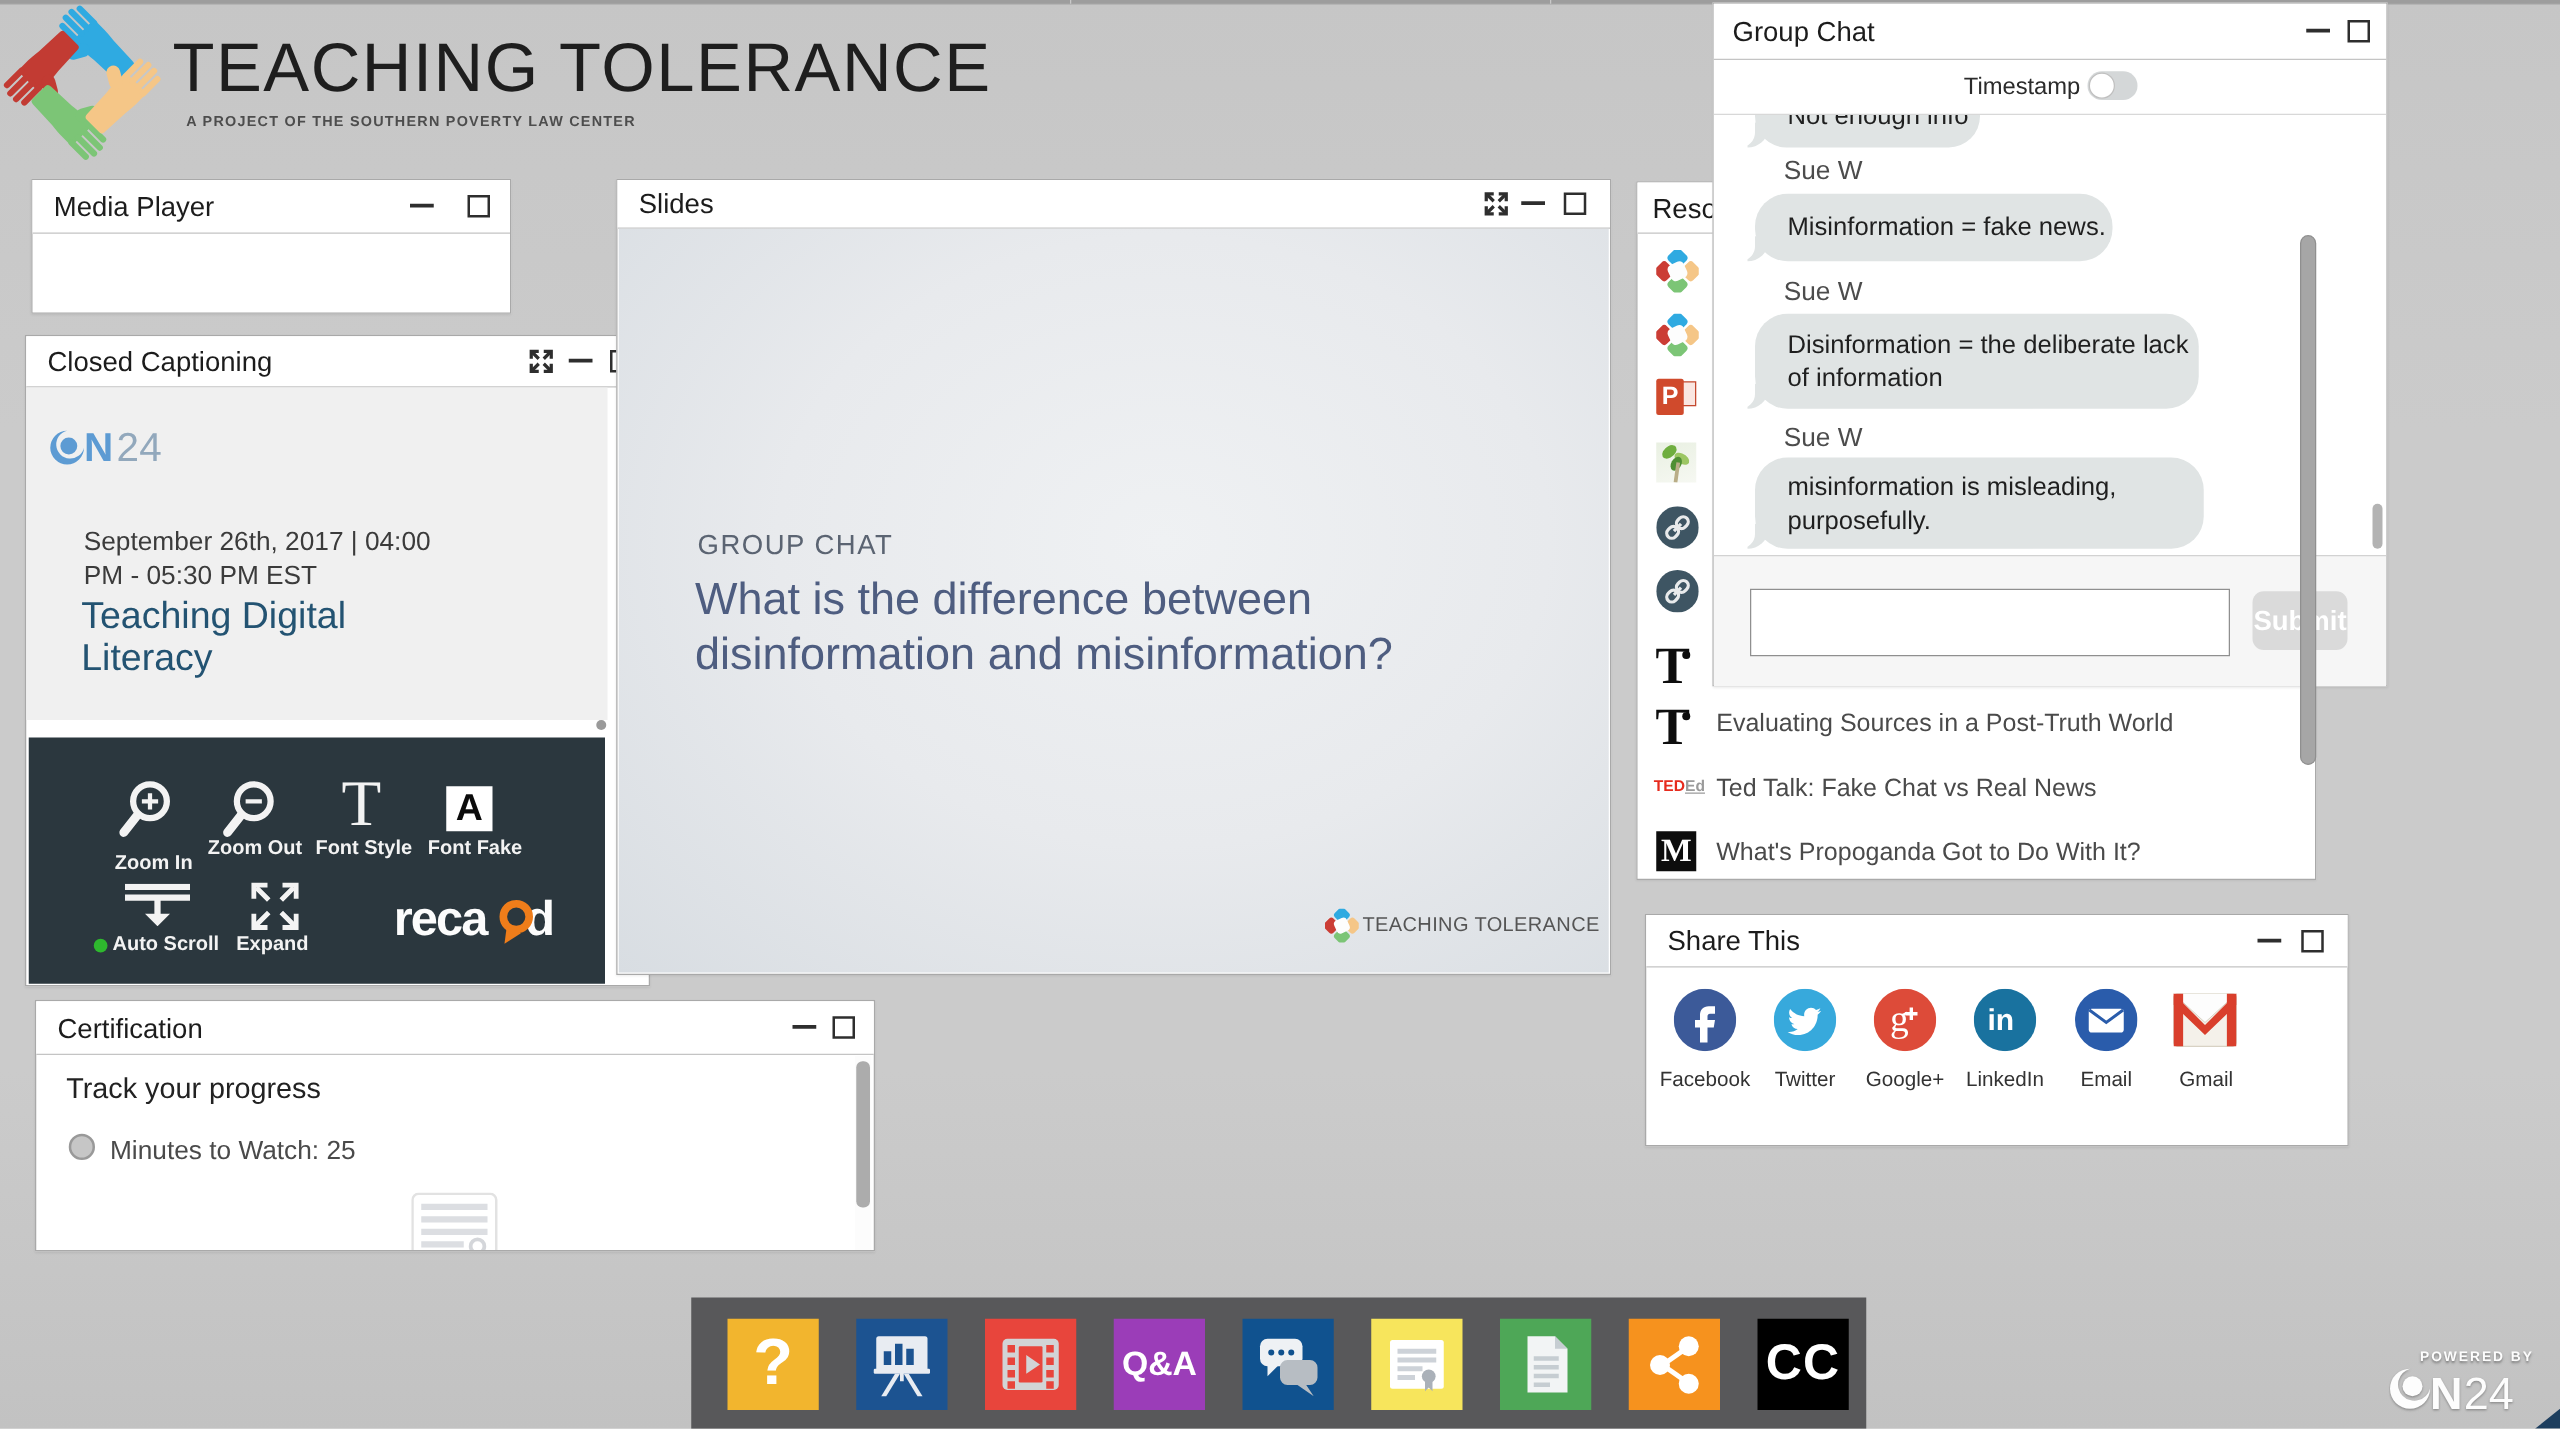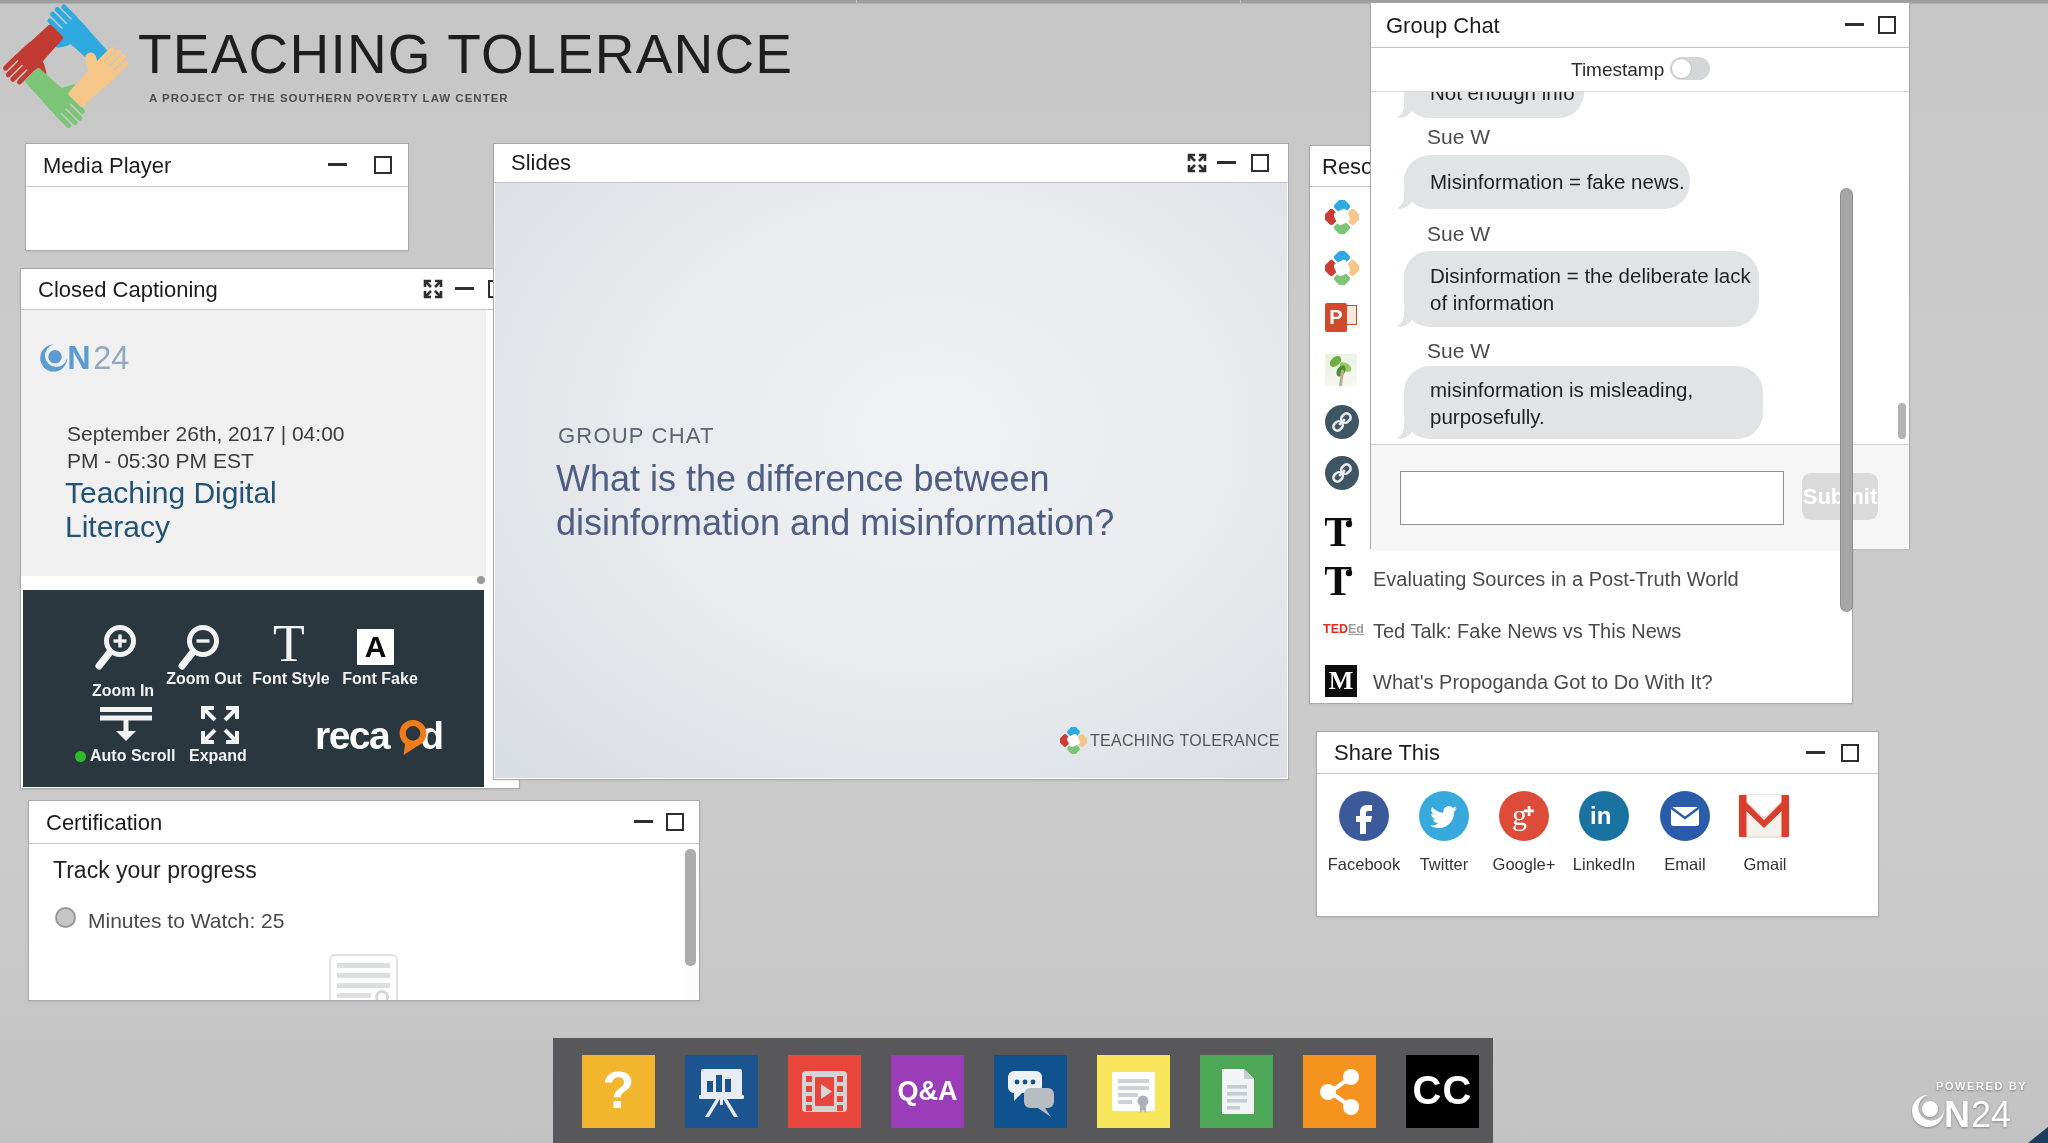--- a/index.html
+++ b/index.html
@@ -209,21 +209,21 @@
     </svg>
   <svg style="position:absolute;left:15px;top:370px;" width="28" height="36" viewBox="0 0 28 36">
       <use href="#nytT"></use>
     </svg>
   <svg style="position:absolute;left:15px;top:419px;" width="28" height="36" viewBox="0 0 28 36">
       <use href="#nytT"></use>
     </svg>
   <div style="position:absolute;left:13px;top:476px;font-size:12.5px;font-weight:bold;letter-spacing:0;"><span style="color:#e62b1e;">TED</span><span style="color:#9b9b9b;text-decoration:underline;">Ed</span></div>
   <div style="position:absolute;left:15px;top:519px;width:32px;height:32px;background:#0d0d0d;color:#fff;text-align:center;font-family:'Liberation Serif',serif;font-weight:bold;font-size:26px;line-height:32px;">M</div>
   <div style="position:absolute;left:63px;top:422px;font-size:20px;color:#4a4a4a;white-space:nowrap;">Evaluating Sources in a Post-Truth World</div>
-  <div style="position:absolute;left:63px;top:474px;font-size:20px;color:#4a4a4a;white-space:nowrap;">Ted Talk: Fake News vs This News</div>
+  <div style="position:absolute;left:63px;top:474px;font-size:20px;color:#4a4a4a;white-space:nowrap;">Ted Talk: Fake Chat vs Real News</div>
   <div style="position:absolute;left:63px;top:525px;font-size:20px;color:#4a4a4a;white-space:nowrap;">What's Propoganda Got to Do With It?</div>
 </div>
 
 <div class="panel" style="left:1370px;top:2px;width:540px;height:547px;" id="groupchat">
   <div class="phead" style="height:44px;">
     <div class="ptitle" style="left:15px;top:10px;">Group Chat</div>
     <div class="mini" style="right:45px;top:20px;"></div>
     <div class="maxi" style="right:13px;top:13px;"></div>
   </div>
   <div style="position:absolute;left:0;top:45px;width:538px;height:43px;background:#fff;border-bottom:1px solid #d8d8d8;">

